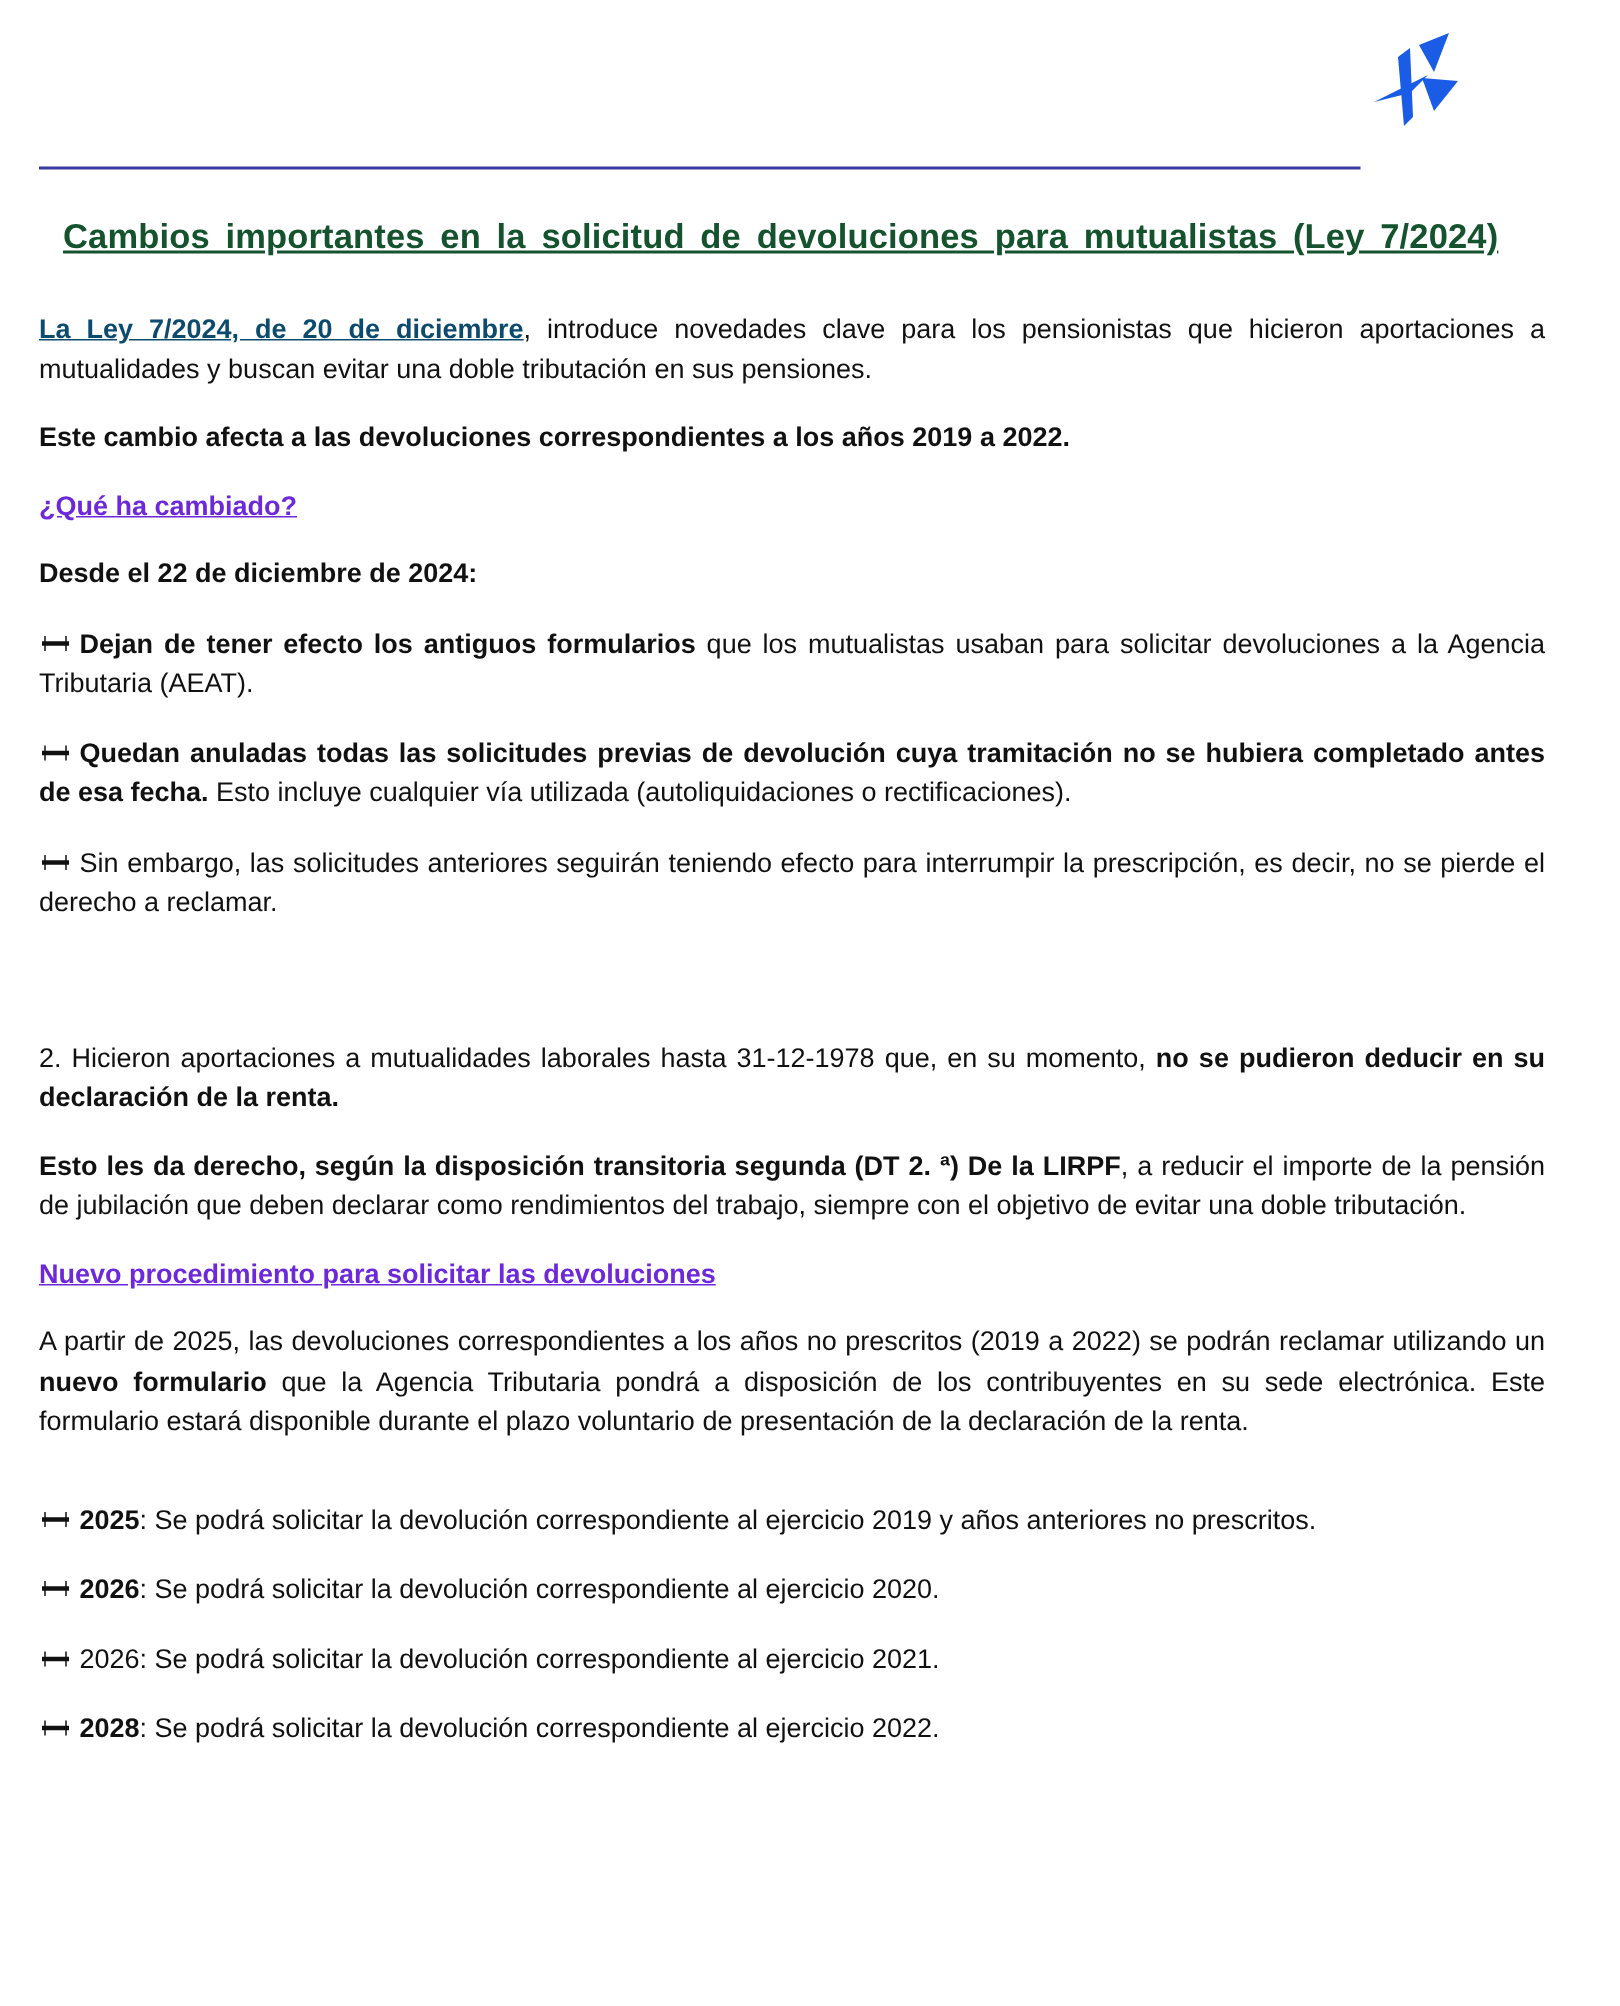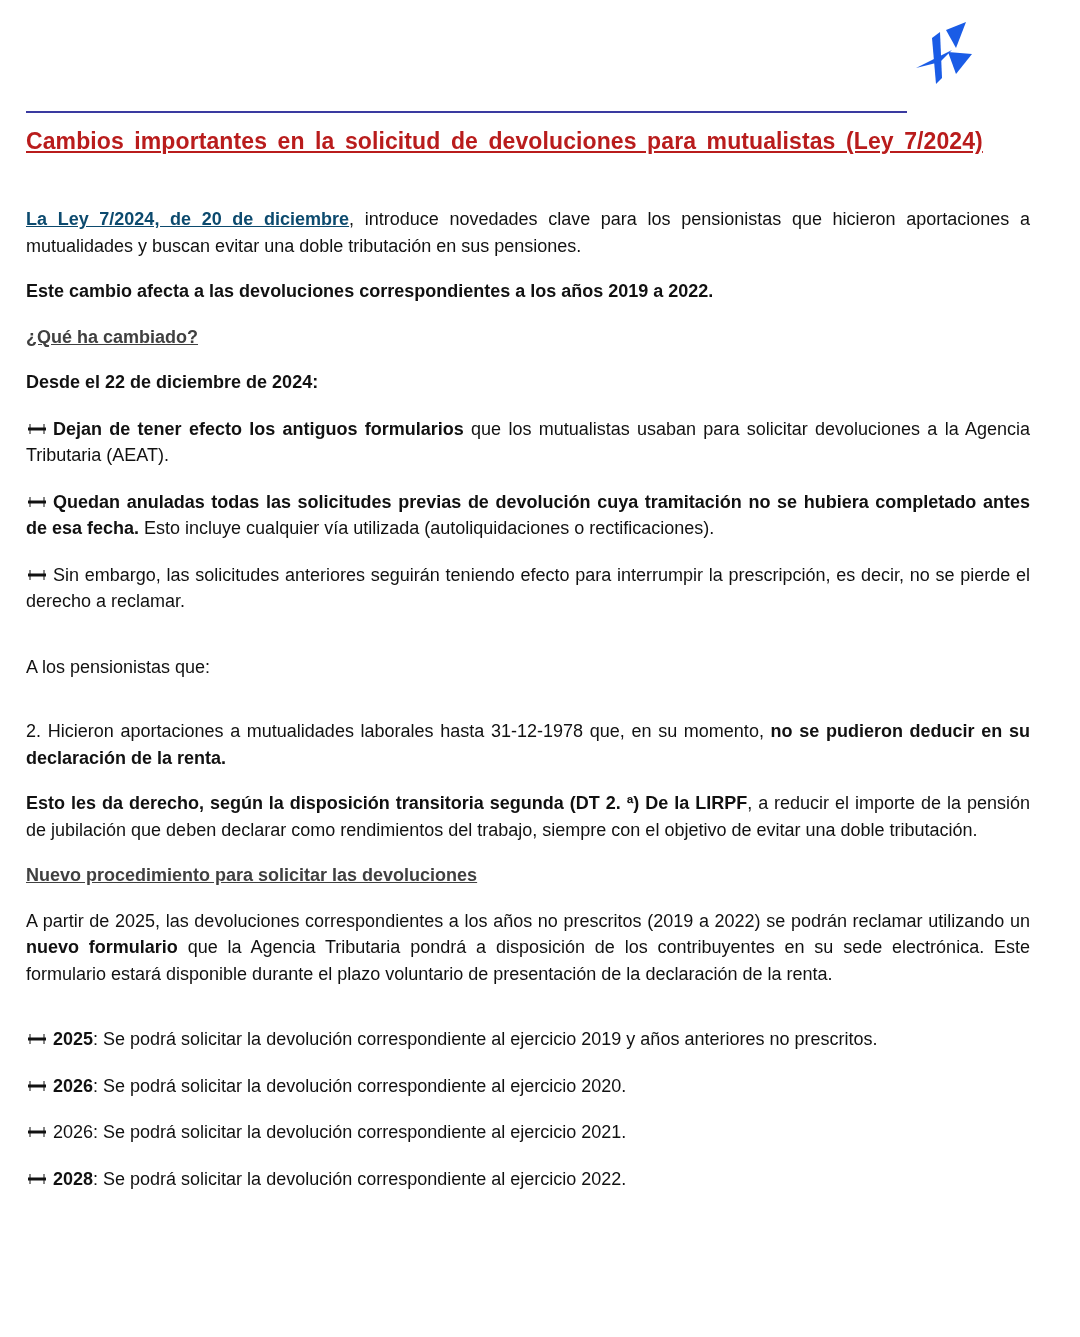--- a/index.html
+++ b/index.html
@@ -3,29 +3,29 @@
 <meta charset="utf-8">
 <style>
   html, body { margin: 0; padding: 0; background: #ffffff; }
   body {
     width: 1080px; height: 1337px; position: relative; overflow: hidden;
     font-family: "Liberation Sans", sans-serif; color: #111111;
   }
   .logo { position: absolute; left: 912px; top: 18px; width: 72px; height: 72px; }
   .rule { position: absolute; left: 26px; top: 111px; width: 881px; height: 2px; background: #3a3aa0; }
   .title {
-    position: absolute; left: 26px; top: 128px; margin: 0;
-    font-size: 23px; font-weight: bold; color: #b91c1c; text-decoration: underline;
+    position: absolute; left: 26px; top: 128px; margin: 16px;
+    font-size: 23px; font-weight: bold; color: #14532d; text-decoration: underline;
     word-spacing: 4px; letter-spacing: 0.1px; white-space: nowrap; text-align: right;
   }
   .content { position: absolute; left: 26px; top: 206px; width: 1004px; font-size: 18px; line-height: 26.5px; }
   .p { margin: 0; text-align: justify; }
   .link { color: #0c4a6e; text-decoration: underline; font-weight: bold; }
   .bold { font-weight: bold; }
-  .h2 { margin: 0; color: #404040; font-weight: bold; text-decoration: underline; font-size: 18px; }
+  .h2 { margin: 0; color: #6d28d9; font-weight: bold; text-decoration: underline; font-size: 18px; }
   .bullet-icon { display: inline-block; width: 22px; height: 14px; vertical-align: -1px; margin-right: 5px; }
   .gap-s { height: 19px; }
   .gap-m { height: 20px; }
 </style>
 </head>
 <body>
 
 <svg class="logo" viewBox="0 0 72 72">
   <path d="M20 20 L28 14 L30 60 L24 66 Z" fill="#1a5ce6"></path>
   <path d="M4 50 L40 32 L28 44 Z" fill="#1a5ce6"></path>
@@ -61,21 +61,20 @@
       </svg><span class="bold">Quedan anuladas todas las solicitudes previas de devolución cuya tramitación no se hubiera completado antes de esa fecha.</span><span> Esto incluye cualquier vía utilizada (autoliquidaciones o rectificaciones).</span></p>
   <div class="gap-m"></div>
   <p class="p"><svg class="bullet-icon" viewBox="0 0 22 14">
         <line x1="2" y1="7" x2="20" y2="7" stroke="#111" stroke-width="3"></line>
         <line x1="4" y1="2" x2="4" y2="12" stroke="#111" stroke-width="1"></line>
         <line x1="18" y1="2" x2="18" y2="12" stroke="#111" stroke-width="1"></line>
       </svg><span>Sin embargo, las solicitudes anteriores seguirán teniendo efecto para interrumpir la prescripción, es decir, no se pierde el derecho a reclamar.</span></p>
   <div class="gap-m"></div>
 
   <div class="gap-s"></div>
-  <p class="p">A los pensionistas que:</p>
   <div class="gap-s"></div>
   <div class="gap-s"></div>
   <p class="p"><span>2. Hicieron aportaciones a mutualidades laborales hasta 31-12-1978 que, en su momento, </span><span class="bold">no se pudieron deducir en su declaración de la renta.</span></p>
   <div class="gap-s"></div>
   <p class="p"><span class="bold">Esto les da derecho, según la disposición transitoria segunda (DT 2. ª) De la LIRPF</span><span>, a reducir el importe de la pensión de jubilación que deben declarar como rendimientos del trabajo, siempre con el objetivo de evitar una doble tributación.</span></p>
   <div class="gap-s"></div>
 
   <p class="h2">Nuevo procedimiento para solicitar las devoluciones</p>
   <div class="gap-s"></div>
   <p class="p"><span>A partir de 2025, las devoluciones correspondientes a los años no prescritos (2019 a 2022) se podrán reclamar utilizando un </span><span class="bold">nuevo formulario</span><span> que la Agencia Tributaria pondrá a disposición de los contribuyentes en su sede electrónica. Este formulario estará disponible durante el plazo voluntario de presentación de la declaración de la renta.</span></p>

